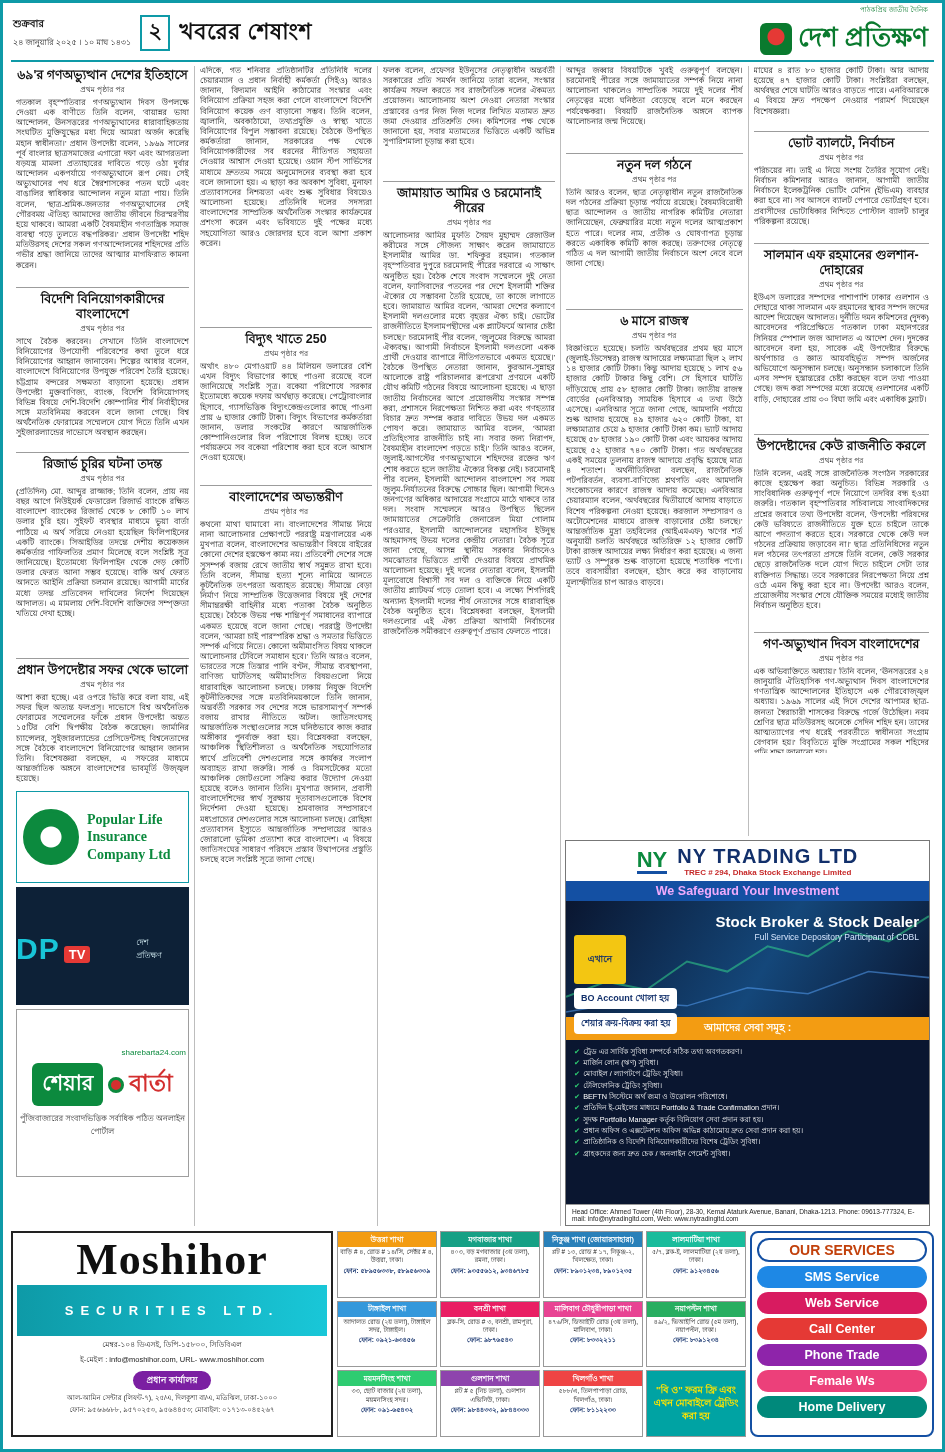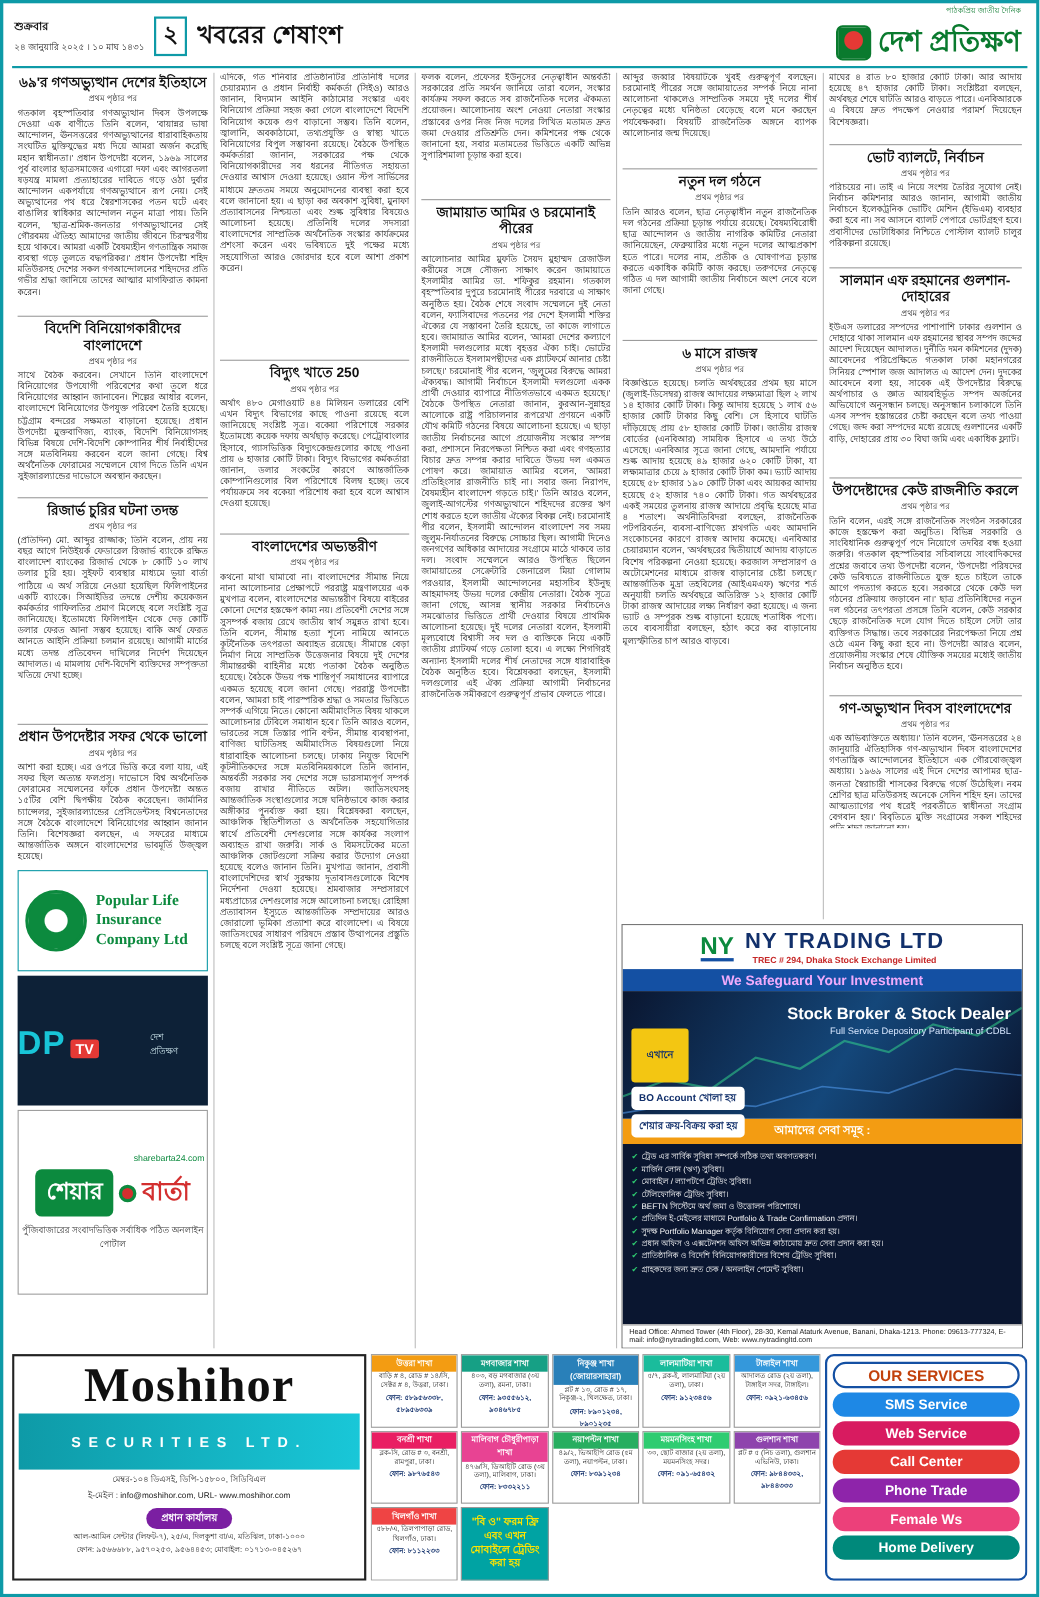--- a/index.html
+++ b/index.html
@@ -72,21 +72,21 @@
   .check{color:#2ecc71;font-weight:bold;margin-right:3px;}
   .ny-footer{background:#fff;font-size:6.6px;padding:3px 6px;color:#222;border-top:1px solid #999;}
   
   .bottom{display:grid;grid-template-columns:322px 1fr 184px;gap:4px;height:206px;margin-top:5px;overflow:hidden;}
   .mosh{border:2px solid #222;padding:5px 4px;text-align:center;display:flex;flex-direction:column;gap:3px;background:#fff;}
   .mosh-name{font-family:"Liberation Serif","DejaVu Serif",serif;font-size:44px;font-weight:bold;line-height:1;letter-spacing:1px;color:#101010;}
   .mosh-band{background:linear-gradient(90deg,#0e9aa7,#19c7d8);color:#fff;font-size:13px;font-weight:bold;letter-spacing:7px;padding:18px 0;}
   .mosh-line{font-size:7.5px;color:#222;}
   .mosh-label{align-self:center;background:#7b1fa2;color:#fff;font-size:9px;font-weight:bold;border-radius:10px;padding:2px 14px;margin-top:2px;}
   .mosh-addr{font-size:7px;line-height:1.3;color:#222;}
-  .branches{display:grid;grid-template-columns:repeat(5,1fr);grid-auto-rows:1fr;gap:3px;overflow:hidden;}
+  .branches{display:grid;grid-template-columns:repeat(4,1fr);grid-auto-rows:1fr;gap:3px;overflow:hidden;}
   .branch{border:1px solid #999;display:flex;flex-direction:column;overflow:hidden;background:#fff;}
   .b-h{color:#fff;font-size:7.4px;font-weight:bold;text-align:center;padding:1.5px 1px;}
   .b-b{font-size:6.4px;line-height:1.3;text-align:center;padding:1px 2px;color:#222;}
   .b-p{font-size:6.4px;text-align:center;color:#12306b;font-weight:bold;}
   .promo{background:#00a3a3;color:#ffe400;font-weight:bold;font-size:9.5px;display:flex;align-items:center;justify-content:center;text-align:center;padding:3px;line-height:1.35;border:1px solid #999;}
   .services{border:2.5px solid #1450a3;border-radius:8px;padding:5px;display:flex;flex-direction:column;gap:4px;background:#fff;}
   .svc-title{border:2px solid #1450a3;border-radius:13px;text-align:center;font-weight:bold;font-size:14px;color:#c2410c;padding:2px 0;}
   .pill{border-radius:13px;color:#fff;font-weight:bold;font-size:12.5px;text-align:center;padding:4px 0;}
 </style>
 </head>

